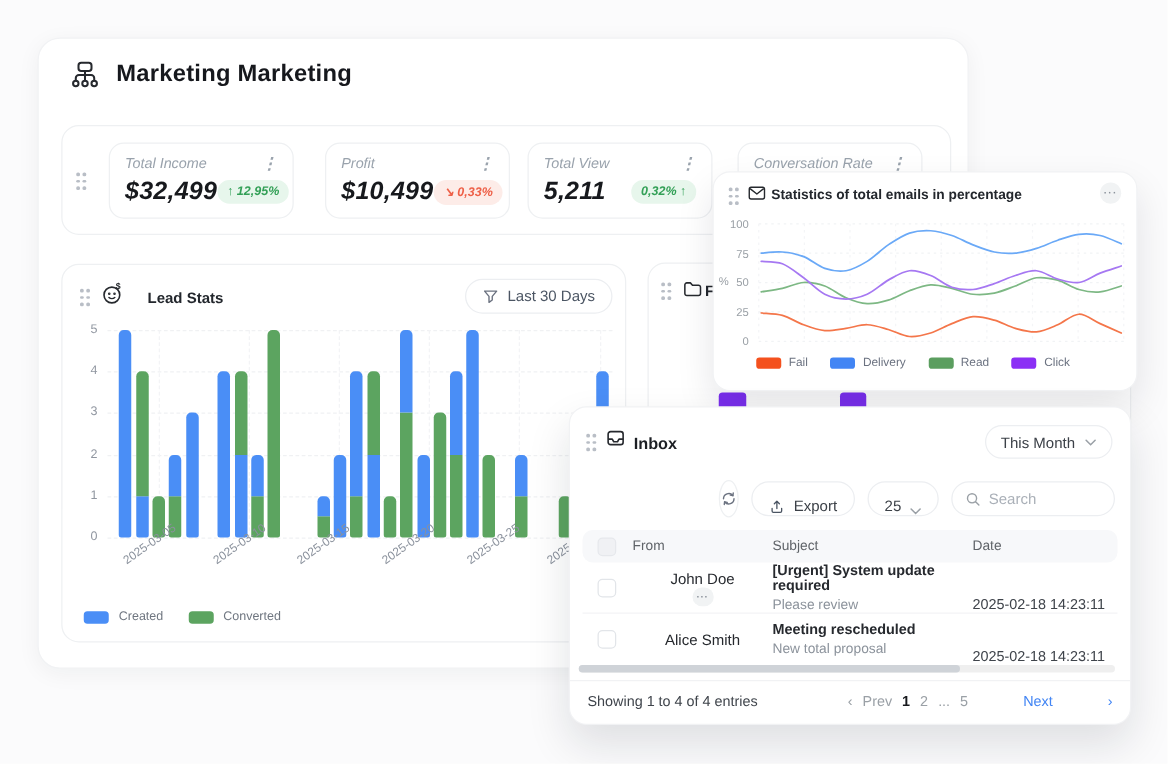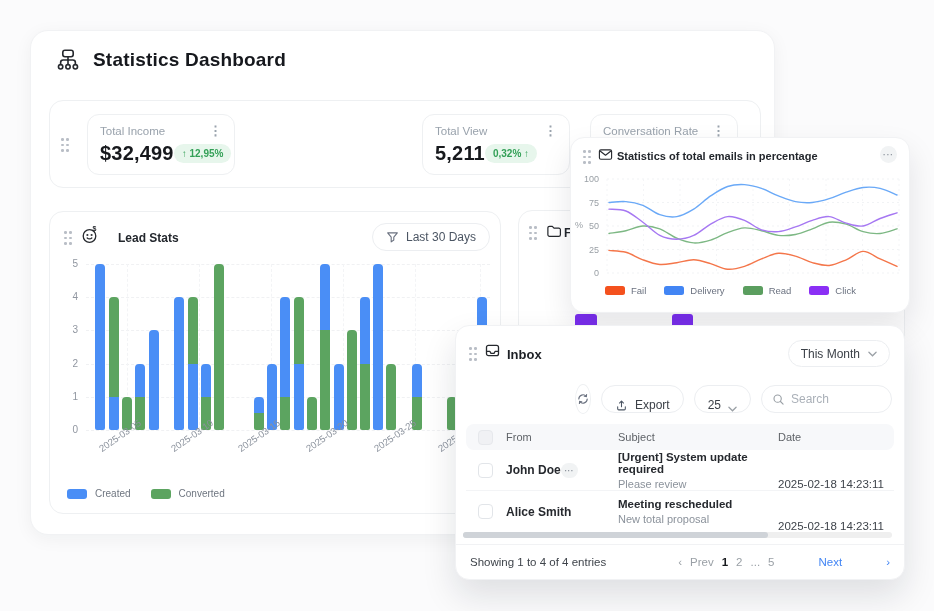--- a/index.html
+++ b/index.html
@@ -16,24 +16,24 @@
   
   .drag-handle { position:absolute; width:10px; height:16px; display:grid; grid-template-columns:repeat(2,1fr); grid-template-rows:repeat(3,1fr); align-items:center; justify-items:center; cursor:grab; }
   .drag-handle i { width:2.6px; height:2.6px; border-radius:50%; background:#b9bec6; }
 
   .kebab { color:#9aa3ad; font-size:13px; font-weight:700; line-height:1; cursor:pointer; }
   .kebab::before { content:"\22EE"; }
 
   
   .stats-widget { position:absolute; left:18px; top:69px; width:712px; height:88px; border:1px solid #eef0f2; border-radius:14px; }
   .stats-widget .drag-handle { left:10px; top:36px; }
-  .stat-card { position:absolute; top:13px; width:148px; height:61px; border:1px solid #eef0f2; border-radius:12px; padding:9px 12px 8px; background:#fff; }
+  .stat-card { position:absolute; top:13px; width:148px; height:61px; border:1px solid #eef0f2; border-radius:12px; padding:9px 12px 8px; background:#fff;font-style:italic; }
   .sc-row1 { display:flex; justify-content:space-between; align-items:center; }
   .sc-label { font-size:11.5px; color:#99a2ac; }
-  .sc-row2 { display:flex; align-items:center; margin-top:5px; }
+  .sc-row2 { display:flex; justify-content:space-between; align-items:center; margin-top:5px; }
   .sc-value { font-size:20px; font-weight:700; color:#17191d; letter-spacing:.2px; }
   .badge { font-size:10px; font-weight:700; padding:4px 8px; border-radius:10px; white-space:nowrap; }
   .badge.green { color:#33a057; background:#e7f6ec; }
   .badge.red   { color:#ee6048; background:#fdece8; }
 
   
   .lead-card { position:absolute; left:18px; top:180px; width:452px; height:303px; border:1px solid #eef0f2; border-radius:14px; background:#fff; }
   .lead-card .drag-handle { left:13px; top:18px; }
   .lead-head-icon { position:absolute; left:30px; top:13px; }
   .lead-title { position:absolute; left:52px; top:19px; font-size:12px; font-weight:700; color:#23272d;padding-left:16px; }
@@ -85,21 +85,21 @@
   .search-box { width:136px; height:28px; border:1px solid #eceef1; border-radius:14px; display:flex; align-items:center; gap:6px; padding:0 10px; }
   .search-box input { border:none; outline:none; width:90px; font-size:12px; color:#3c4148; font-family:"Liberation Sans",sans-serif; }
   .search-box input::placeholder { color:#aab0b8; }
 
   .inbox-table { position:absolute; left:10px; right:10px; top:98px; }
   .t-head { display:grid; grid-template-columns:40px 112px 160px 1fr; align-items:center; height:26px; background:#f7f8fa; border-radius:8px; font-size:11px; color:#5f6368; padding-right:6px; }
   .t-row  { display:grid; grid-template-columns:40px 112px 160px 1fr; align-items:center; height:41px; border-bottom:1px solid #f3f4f6; padding-right:6px; }
   .t-row:last-child { border-bottom:none; }
   .cbx { width:15px; height:15px; border:1px solid #e2e5e9; border-radius:4px; background:#fff; margin-left:12px; cursor:pointer; }
   .t-head .cbx { background:#f0f1f4; border-color:#e6e8ec; }
-  .from-cell { display:flex; align-items:center; gap:0; font-size:12px; font-weight:700; color:#26292e; }
+  .from-cell { display:flex; align-items:center; gap:0; font-size:12px; font-weight:400; color:#26292e;flex-direction:column; }
   .more-chip { width:17px; height:15px; border-radius:8px; background:#f1f3f4; color:#8b929b; font-size:8px; font-weight:700; display:flex; align-items:center; justify-content:center; cursor:pointer; }
   .more-chip::before { content:"\00B7\00B7\00B7"; letter-spacing:.5px; }
   .subj-main { font-size:11.5px; font-weight:700; color:#26292e; }
   .subj-sub  { font-size:11px; color:#8b929b; margin-top:3px; }
   .date-cell { font-size:11.5px; color:#3f444b;margin-top:28px; }
 
   .hscroll-track { position:absolute; left:7px; right:12px; top:206px; height:6px; border-radius:3px; background:#efefef; }
   .hscroll-thumb { position:absolute; left:0; top:0; height:6px; width:305px; border-radius:3px; background:#cfd3d8; cursor:grab; }
 
   .inbox-footer { position:absolute; left:0; right:0; top:218px; bottom:0; border-top:1px solid #f1f2f4; display:flex; align-items:center; justify-content:space-between; padding:0 14px; }
@@ -120,40 +120,50 @@
     <div class="md-header">
       <svg class="ic" width="26" height="26" viewBox="0 0 24 24" fill="none" stroke="#26292e" stroke-width="1.5" stroke-linecap="round" stroke-linejoin="round">
         <rect x="7.2" y="3" width="9.6" height="6" rx="2"></rect>
         <path d="M12 9v3"></path>
         <path d="M5.2 16v-1.7a2.3 2.3 0 0 1 2.3-2.3h9a2.3 2.3 0 0 1 2.3 2.3V16"></path>
         <path d="M12 12v4"></path>
         <circle cx="5.2" cy="18.3" r="2"></circle>
         <circle cx="12" cy="18.3" r="2"></circle>
         <circle cx="18.8" cy="18.3" r="2"></circle>
       </svg>
-      <h1 class="page-title">Statistics Dashboard</h1>
+      <h1 class="page-title">Marketing Marketing</h1>
     </div>
 
     <div class="stats-widget" id="stats-widget">
       <div class="drag-handle">
           <i></i>
           <i></i>
           <i></i>
           <i></i>
           <i></i>
           <i></i>
         </div>
     <div class="stat-card" style="left: 37px;">
           <div class="sc-row1">
             <span class="sc-label">Total Income</span>
             <span class="kebab"></span>
           </div>
           <div class="sc-row2">
             <span class="sc-value">$32,499</span>
             <span class="badge green">↑ 12,95%</span>
+          </div>
+        </div>
+        <div class="stat-card" style="left: 210px;">
+          <div class="sc-row1">
+            <span class="sc-label">Profit</span>
+            <span class="kebab"></span>
+          </div>
+          <div class="sc-row2">
+            <span class="sc-value">$10,499</span>
+            <span class="badge red">↘ 0,33%</span>
           </div>
         </div>
         <div class="stat-card" style="left: 372px;">
           <div class="sc-row1">
             <span class="sc-label">Total View</span>
             <span class="kebab"></span>
           </div>
           <div class="sc-row2">
             <span class="sc-value">5,211</span>
             <span class="badge green">0,32% ↑</span>

